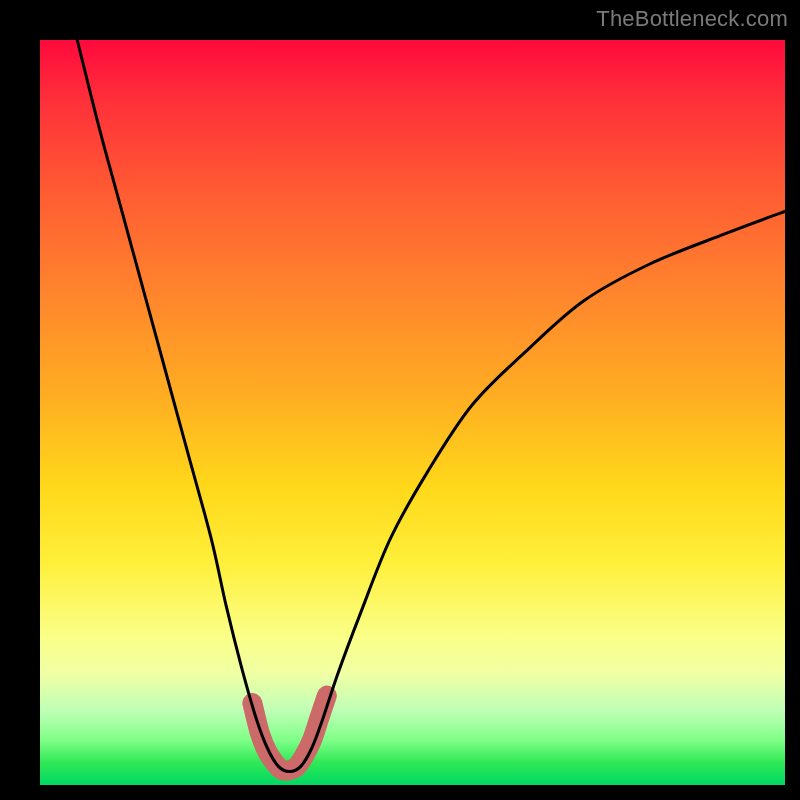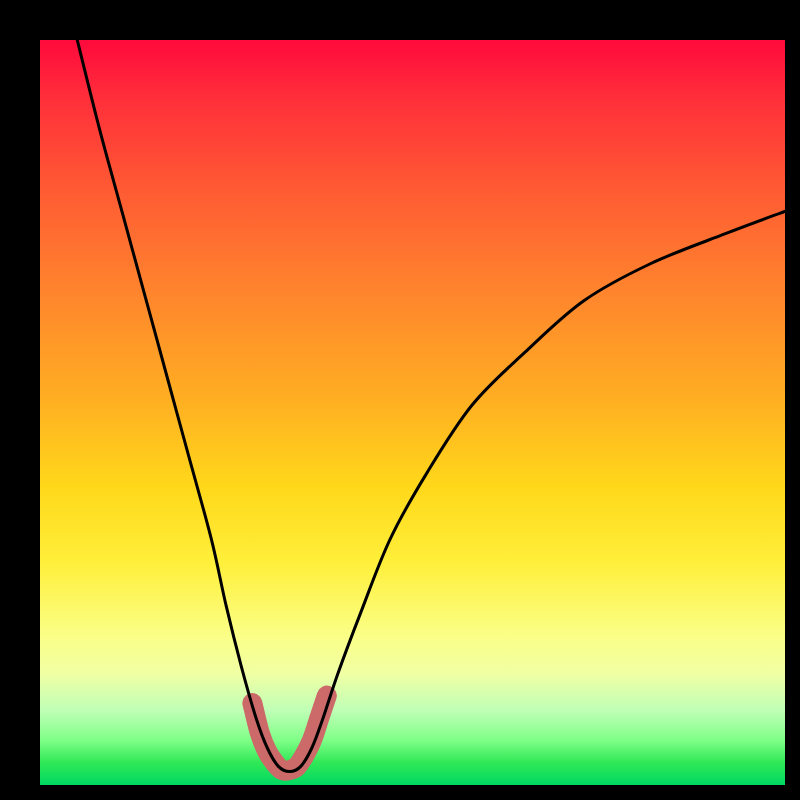--- a/index.html
+++ b/index.html
@@ -63,14 +63,15 @@
 
 <div class="frame">
 
   <div class="plot-area">
     <svg id="chart-svg" width="745" height="745" viewBox="0 0 745 745" preserveAspectRatio="none">
       <path id="optimal-band-path" fill="none" stroke="#cc6a6a" stroke-width="20" stroke-linecap="round" stroke-linejoin="round" d="M 212.325 663.05 C 213.56666666666666 668.0166666666667, 217.29166666666663 684.7791666666667, 219.77499999999998 692.85 C 222.25833333333333 700.9208333333333, 224.74166666666665 706.5083333333333, 227.225 711.475 C 229.70833333333334 716.4416666666667, 232.19166666666666 719.5458333333333, 234.675 722.65 C 237.15833333333336 725.7541666666666, 239.64166666666665 728.8583333333333, 242.125 730.1 C 244.60833333333335 731.3416666666667, 247.0916666666667 730.7208333333333, 249.57500000000002 730.1 C 252.05833333333334 729.4791666666667, 254.54166666666666 728.8583333333333, 257.025 726.375 C 259.5083333333333 723.8916666666667, 261.9916666666666 719.5458333333333, 264.47499999999997 715.2 C 266.9583333333333 710.8541666666667, 269.44166666666666 706.5083333333333, 271.925 700.3 C 274.40833333333336 694.0916666666666, 276.89166666666665 685.4000000000001, 279.375 677.95 C 281.85833333333335 670.5, 285.5833333333333 659.325, 286.825 655.6"></path>
       <path id="curve-path" fill="none" stroke="#000000" stroke-width="3" stroke-linecap="round" stroke-linejoin="round" d="M 37.25 0 C 40.975 14.899999999999997, 52.15 60.84166666666664, 59.6 89.39999999999998 C 67.05 117.95833333333331, 74.5 144.03333333333336, 81.95 171.35000000000002 C 89.4 198.66666666666669, 96.85000000000001 225.9833333333333, 104.30000000000001 253.29999999999995 C 111.75000000000001 280.6166666666666, 119.2 307.9333333333333, 126.65 335.24999999999994 C 134.1 362.5666666666666, 141.55 389.8833333333333, 149 417.2 C 156.45 444.51666666666665, 165.14166666666665 474.3166666666666, 171.35 499.15 C 177.55833333333334 523.9833333333333, 181.28333333333333 545.0916666666667, 186.25 566.2 C 191.21666666666667 587.3083333333334, 196.18333333333334 607.175, 201.15 625.8 C 206.11666666666667 644.425, 211.70416666666665 664.2916666666667, 216.04999999999998 677.95 C 220.39583333333331 691.6083333333333, 223.5 699.6791666666667, 227.225 707.75 C 230.95 715.8208333333333, 234.675 722.4016666666666, 238.4 726.375 C 242.125 730.3483333333334, 245.85000000000002 731.59, 249.57500000000002 731.59 C 253.3 731.59, 257.025 730.3483333333334, 260.75 726.375 C 264.475 722.4016666666666, 268.2 715.8208333333333, 271.925 707.75 C 275.65000000000003 699.6791666666667, 278.7541666666667 690.3666666666667, 283.1 677.95 C 287.4458333333333 665.5333333333334, 291.7916666666667 650.6333333333333, 298 633.25 C 304.2083333333333 615.8666666666667, 311.65833333333336 596, 320.35 573.65 C 329.0416666666667 551.3, 338.97499999999997 522.7416666666667, 350.15 499.15 C 361.325 475.55833333333334, 373.7416666666667 454.45000000000005, 387.40000000000003 432.1 C 401.0583333333334 409.75, 415.9583333333333 384.9166666666667, 432.09999999999997 365.05 C 448.2416666666666 345.18333333333334, 465.625 330.28333333333336, 484.25 312.90000000000003 C 502.875 295.5166666666667, 522.7416666666667 275.65, 543.85 260.75 C 564.9583333333334 245.85, 587.3083333333333 234.67499999999998, 610.9 223.5 C 634.4916666666667 212.32500000000002, 663.05 202.3916666666667, 685.4 193.70000000000005 C 707.75 185.00833333333338, 735.0666666666666 175.07500000000002, 745 171.35000000000002"></path>
     </svg>
   </div>
 
+  <div class="watermark">TheBottleneck.com</div>
 
 </div>
 
 </body></html>

